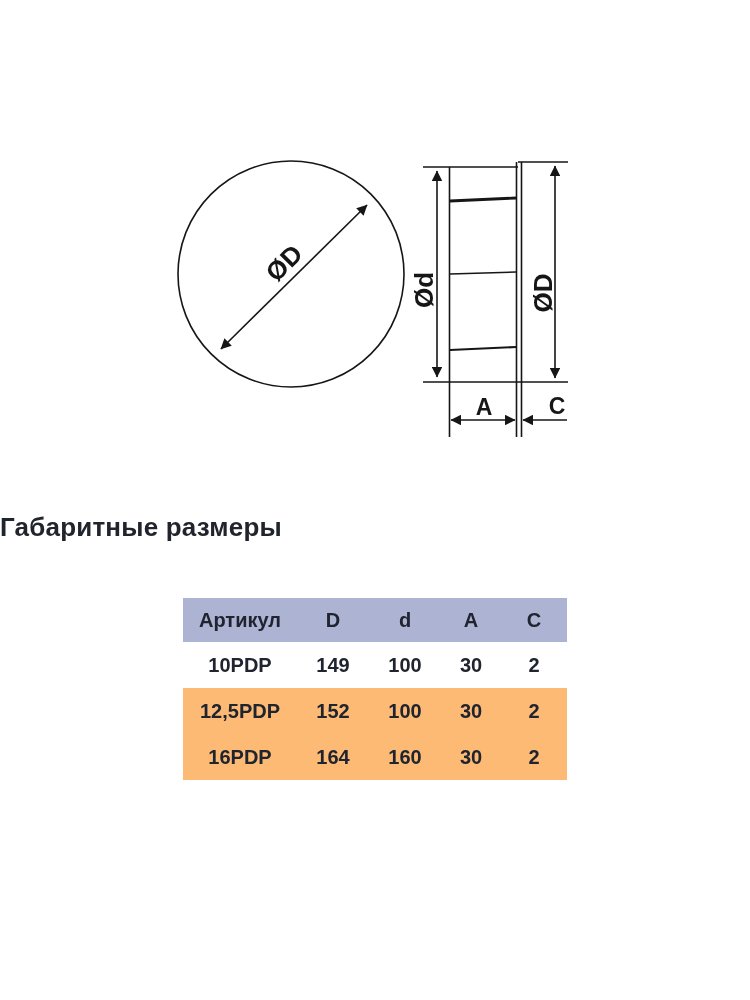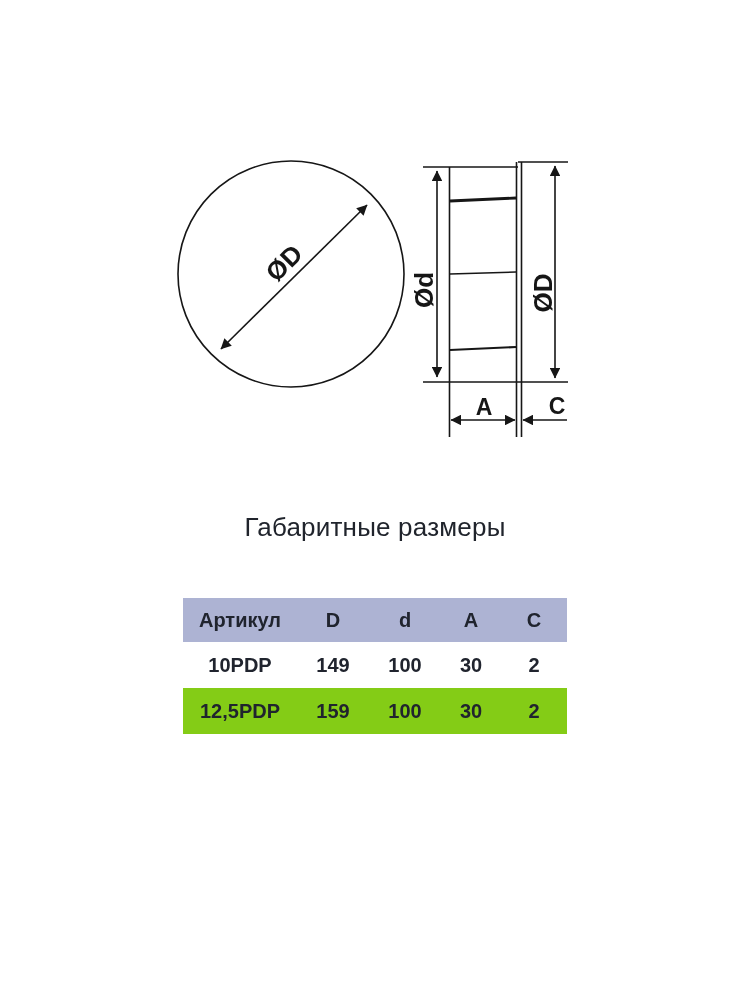--- a/index.html
+++ b/index.html
@@ -17,23 +17,22 @@
   .dim-text {
     font-family: "Liberation Sans", sans-serif;
     font-weight: 700;
     fill: #161616;
   }
 
   .section-title {
     position: absolute;
     left: 0; top: 512px;
     width: 750px;
-    text-align: center;
     font-size: 26px;
-    font-weight: 400;
+    font-weight: 700;
     letter-spacing: 0.2px;
     color: #20242c;
   }
 
   table.dims {
     position: absolute;
     left: 183px; top: 598px;
     width: 384px;
     border-collapse: collapse;
     table-layout: fixed;
@@ -41,21 +40,21 @@
   table.dims th, table.dims td {
     text-align: center;
     vertical-align: middle;
     font-size: 20px;
     font-weight: 700;
     color: #20242e;
     padding: 4px;
   }
   table.dims thead tr { height: 44px; background: #adb3d3; }
   table.dims tbody tr { height: 46px; }
-  table.dims tbody tr.alt { background: #84cc16; }
+  table.dims tbody tr.alt { background: #fdba74; }
 </style>
 </head>
 <body>
 
 <div class="stage">
 
   <svg class="drawing-svg" width="750" height="470" viewBox="0 0 750 470">
     <defs>
       <marker id="arr" viewBox="0 0 10 10" refX="9.5" refY="5" markerUnits="userSpaceOnUse" markerWidth="21" markerHeight="10.5" orient="auto-start-reverse">
         <path d="M0,0 L10,5 L0,10 z" fill="#161616"></path>
@@ -116,21 +115,28 @@
     <tbody>
       <tr>
         <td>10PDP</td>
         <td>149</td>
         <td>100</td>
         <td>30</td>
         <td>2</td>
       </tr>
       <tr class="alt">
         <td>12,5PDP</td>
-        <td>159</td>
+        <td>152</td>
         <td>100</td>
+        <td>30</td>
+        <td>2</td>
+      </tr>
+      <tr class="alt">
+        <td>16PDP</td>
+        <td>164</td>
+        <td>160</td>
         <td>30</td>
         <td>2</td>
       </tr>
     </tbody>
   </table>
 
 </div>
 
 </body></html>

